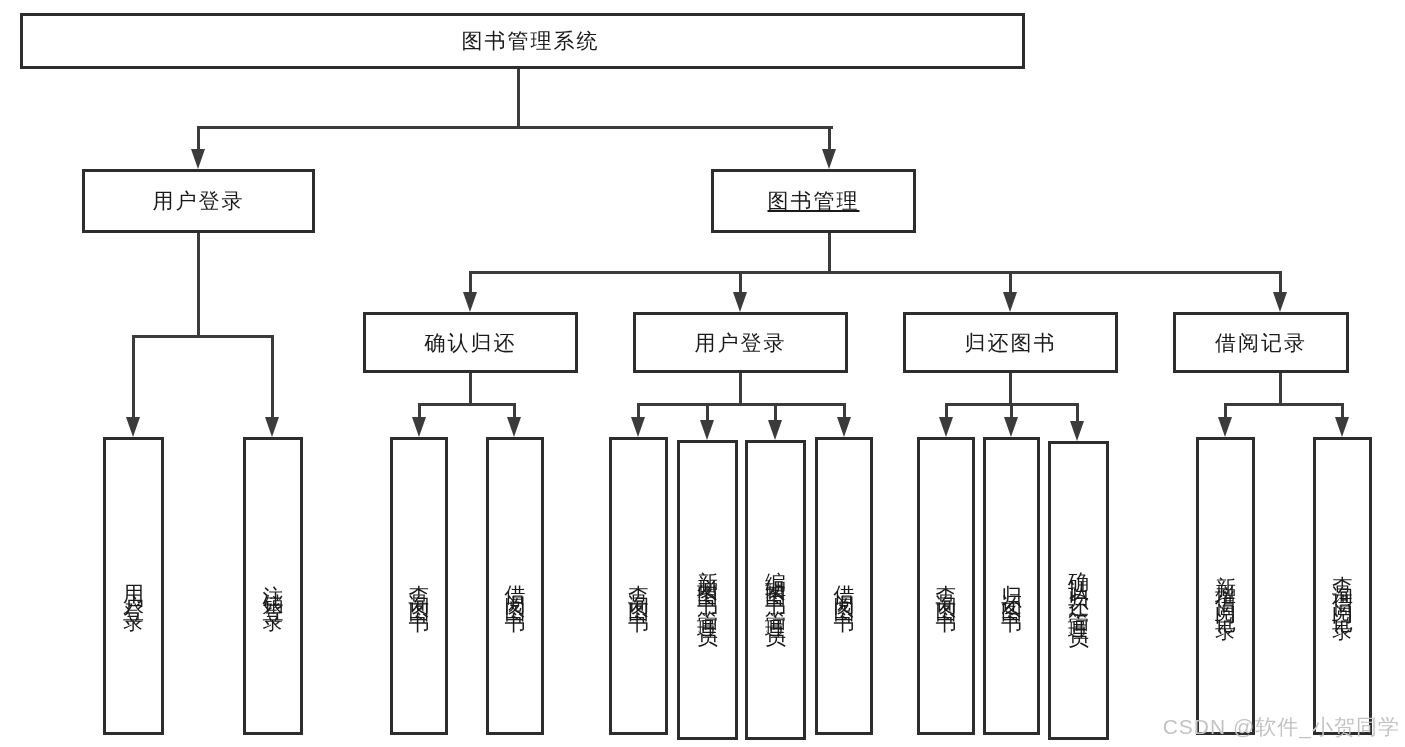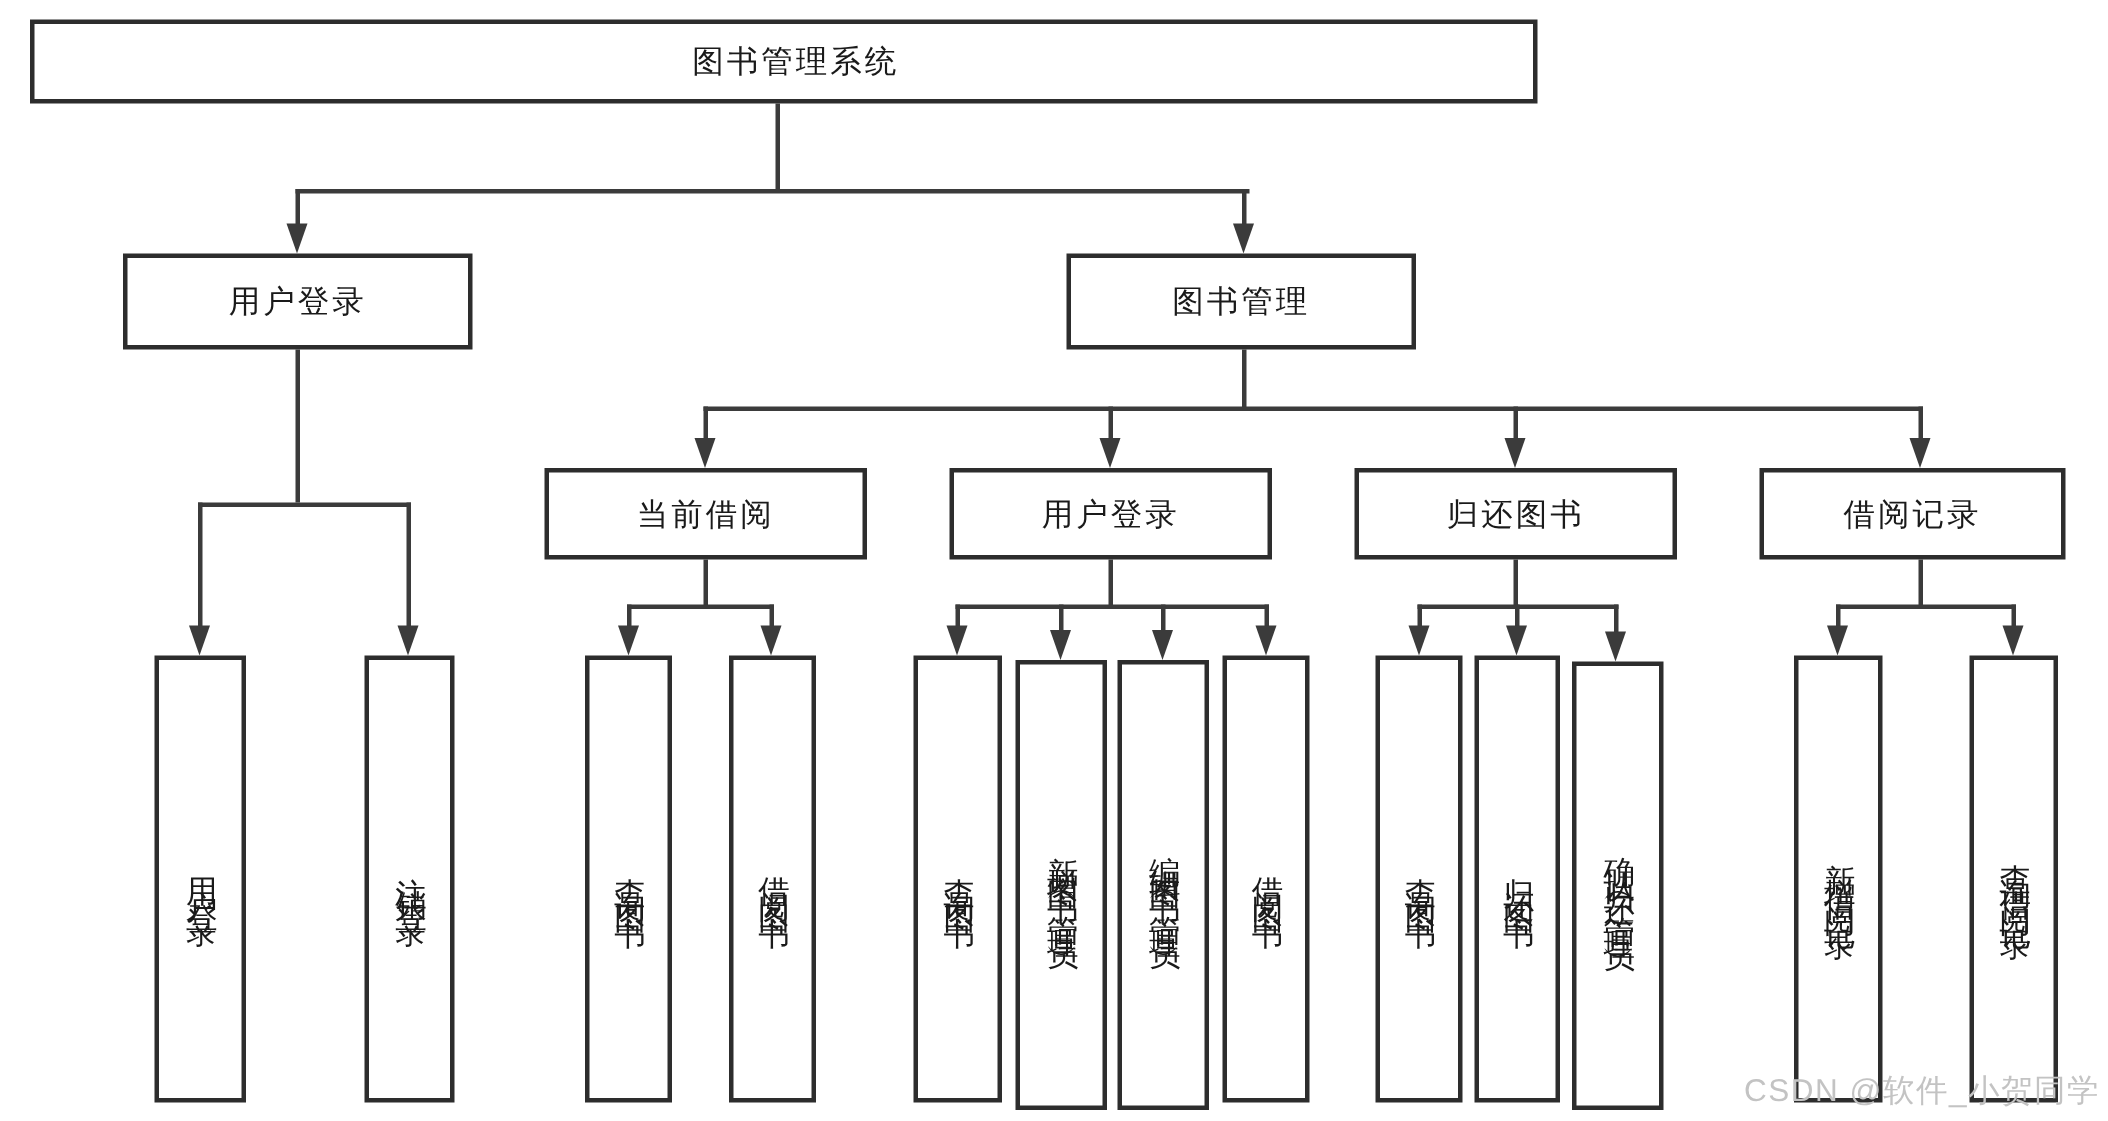--- a/index.html
+++ b/index.html
@@ -27,29 +27,29 @@
 </style>
 </head>
 <body>
 
 <div class="canvas">
 
   <div class="box hbox" style="left:20px; top:13px; width:1005px; height:56px;padding-left:16px;">图书管理系统</div>
 
   <div class="box hbox" style="left:82px; top:169px; width:233px; height:64px;">用户登录</div>
 
-  <div class="box hbox" style="left:711px; top:169px; width:233px; height:64px;">图书管理</div>
+  <div class="box hbox" style="left:711px; top:169px; width:205px; height:64px;text-decoration:underline;">图书管理</div>
 
-  <div class="box hbox" style="left:363px; top:312px; width:215px; height:61px;">当前借阅</div>
+  <div class="box hbox" style="left:363px; top:312px; width:215px; height:61px;">确认归还</div>
 
   <div class="box hbox" style="left:633px; top:312px; width:215px; height:61px;">用户登录</div>
 
   <div class="box hbox" style="left:903px; top:312px; width:215px; height:61px;">归还图书</div>
 
-  <div class="box hbox" style="left:1173px; top:312px; width:204px; height:61px;">借阅记录</div>
+  <div class="box hbox" style="left:1173px; top:312px; width:176px; height:61px;">借阅记录</div>
 
   <div class="box vbox" style="left:103px; top:437px; width:61px; height:298px;">用户登录</div>
   <div class="box vbox" style="left:243px; top:437px; width:60px; height:298px;">注销登录</div>
 
   <div class="box vbox" style="left:390px; top:437px; width:58px; height:298px;">查询图书</div>
   <div class="box vbox" style="left:486px; top:437px; width:58px; height:298px;">借阅图书</div>
 
   <div class="box vbox" style="left:609px; top:437px; width:59px; height:298px;">查询图书</div>
   <div class="box vbox" style="left:677px; top:440px; width:61px; height:300px; letter-spacing:8px;">新增图书（管理员）</div>
   <div class="box vbox" style="left:745px; top:440px; width:61px; height:300px; letter-spacing:8px;">编辑图书（管理员）</div>

